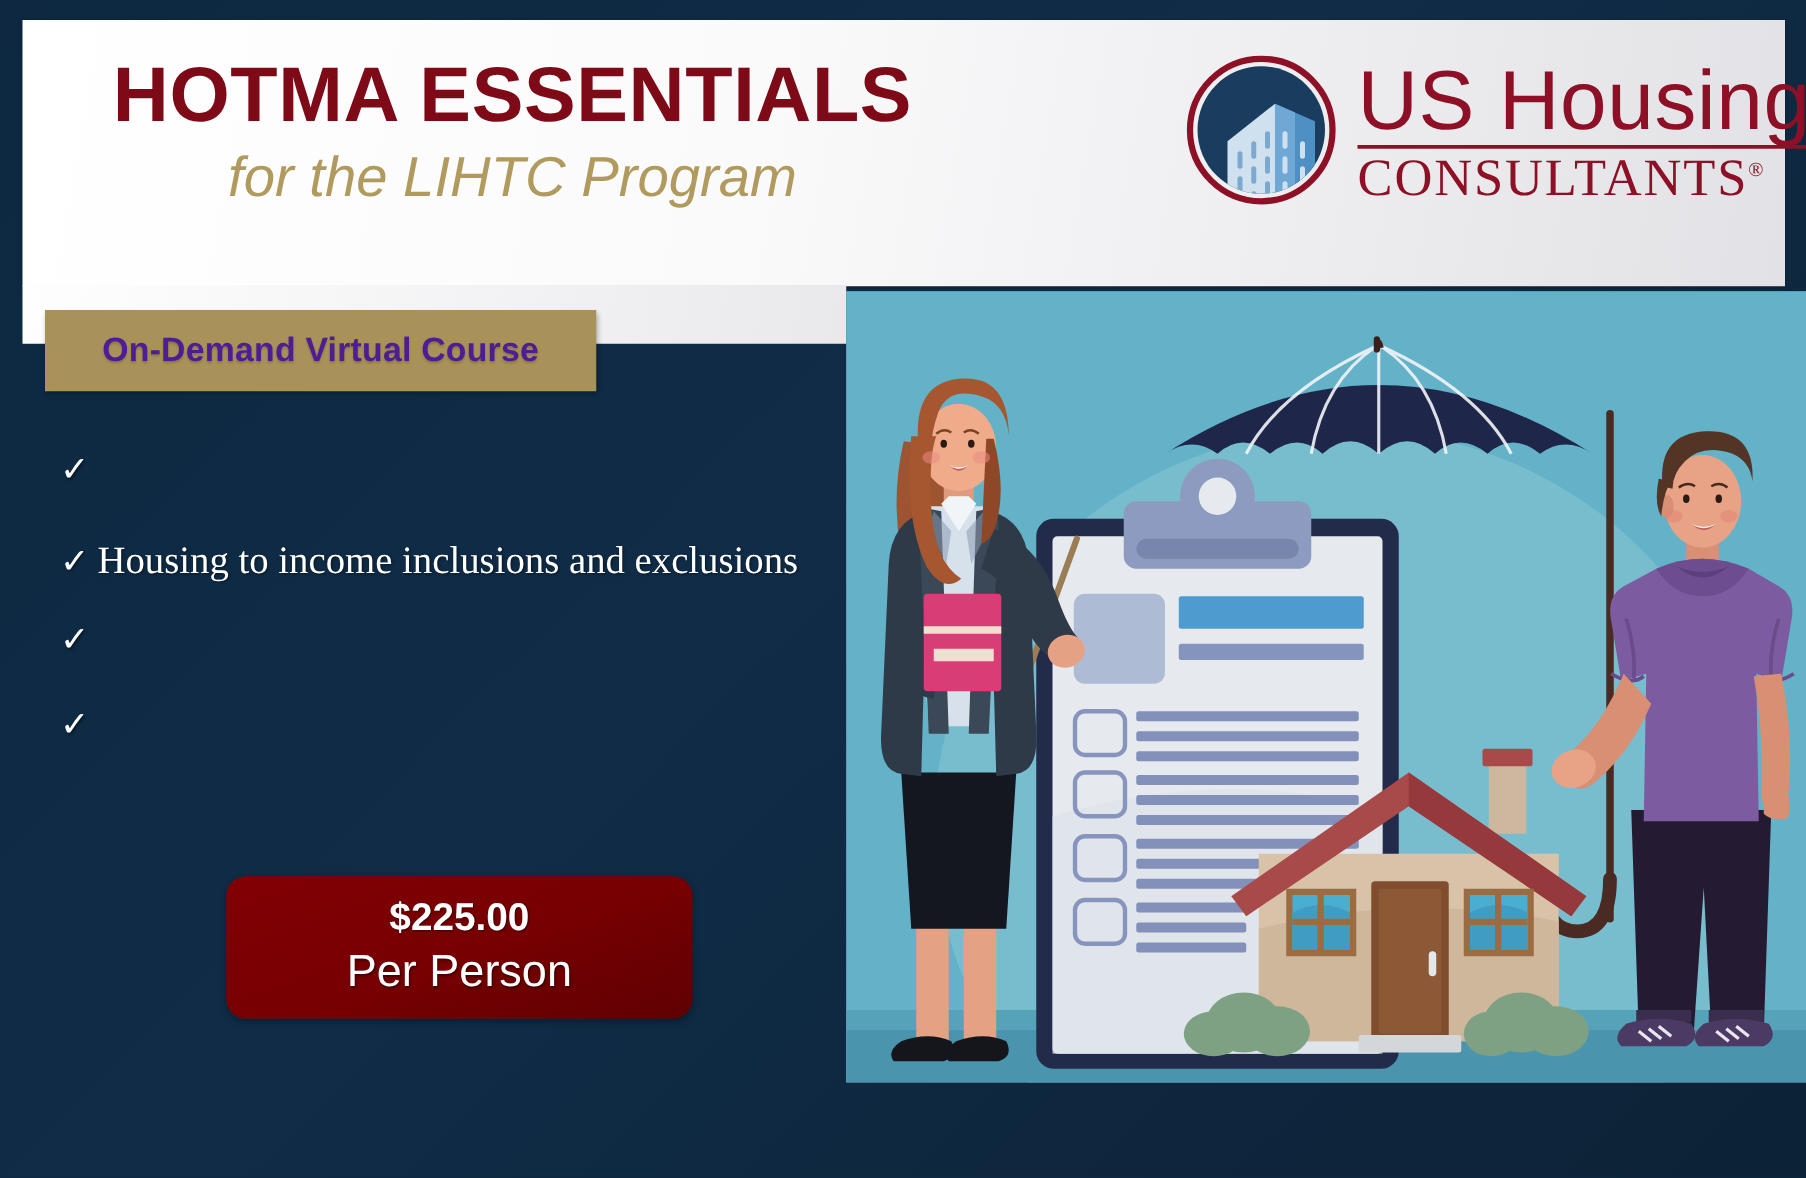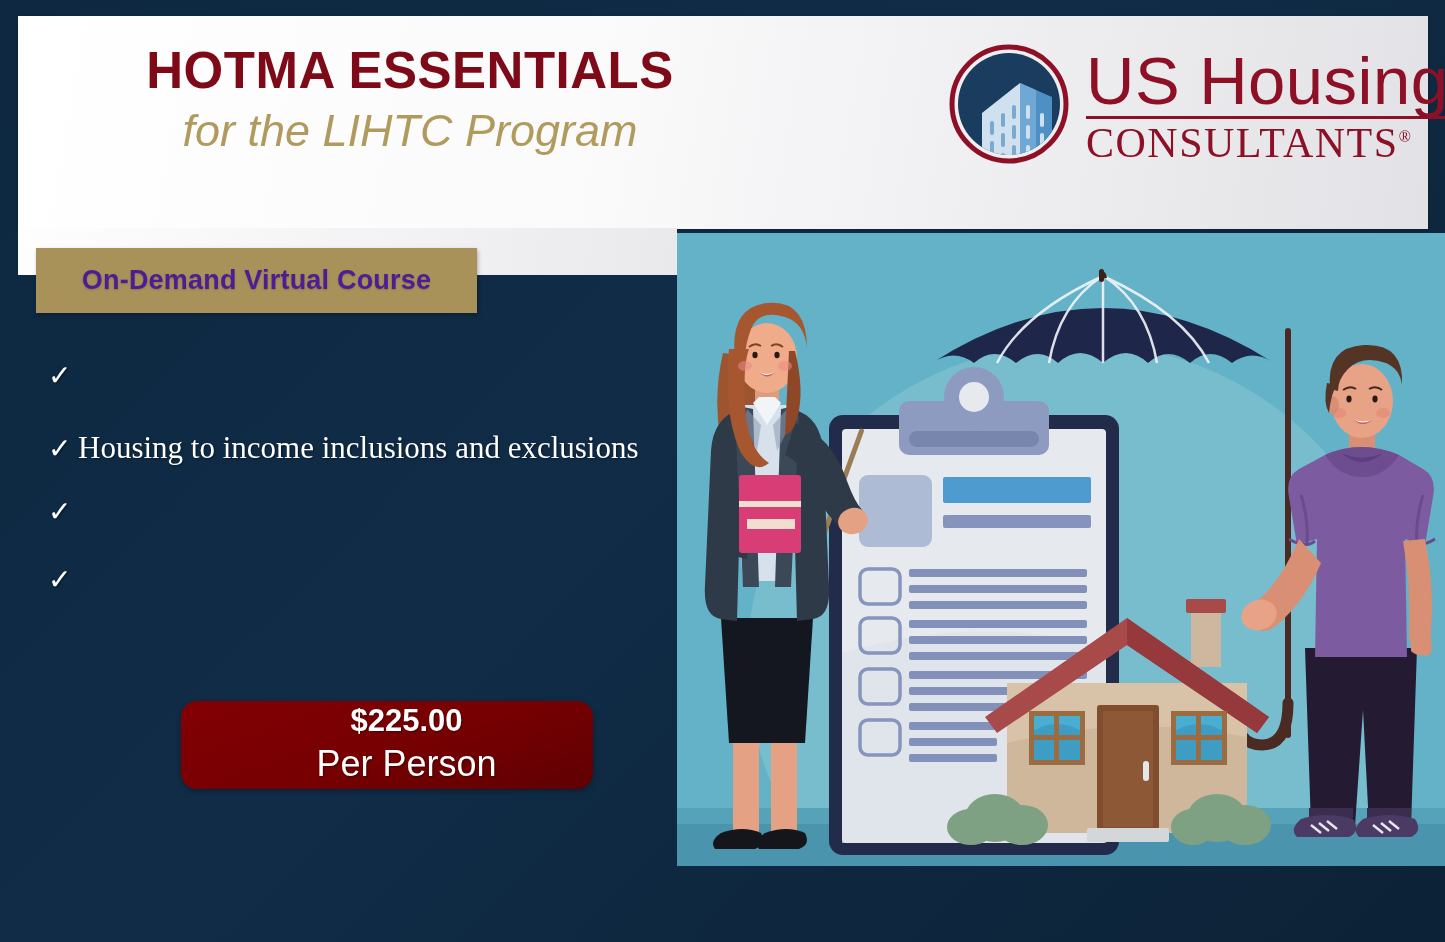--- a/index.html
+++ b/index.html
@@ -39,21 +39,21 @@
   }
 
   .title-block {
     position: absolute;
     left: 60px;
     top: 44px;
     width: 700px;
     text-align: center;
   }
   .title-main {
-    font-size: 51px;
+    font-size: 62px;
     font-weight: 700;
     letter-spacing: 0.5px;
     color: #7d0a16;
     line-height: 1.05;
     white-space: nowrap;
   }
   .title-sub {
     margin-top: 8px;
     font-size: 45px;
     font-style: italic;
@@ -159,29 +159,28 @@
     white-space: nowrap;
     text-shadow: 1px 1px 2px rgba(0,0,0,0.45);
   }
 
   
   .price-box {
     position: absolute;
     left: 181px;
     top: 701px;
     width: 373px;
-    height: 88px;
+    height: 114px;
     background: linear-gradient(160deg, #820004 0%, #760002 55%, #5f0002 100%);
     border-radius: 16px;
     display: flex;
     flex-direction: column;
     align-items: center;
     justify-content: center;
     box-shadow: 0 2px 5px rgba(0,0,0,0.3);
-    padding-left: 39px;
   }
   .price-amount {
     color: #ffffff;
     font-size: 31px;
     font-weight: 700;
     line-height: 1.25;
     text-shadow: 1px 1px 2px rgba(0,0,0,0.45);
   }
   .price-unit {
     color: #ffffff;

